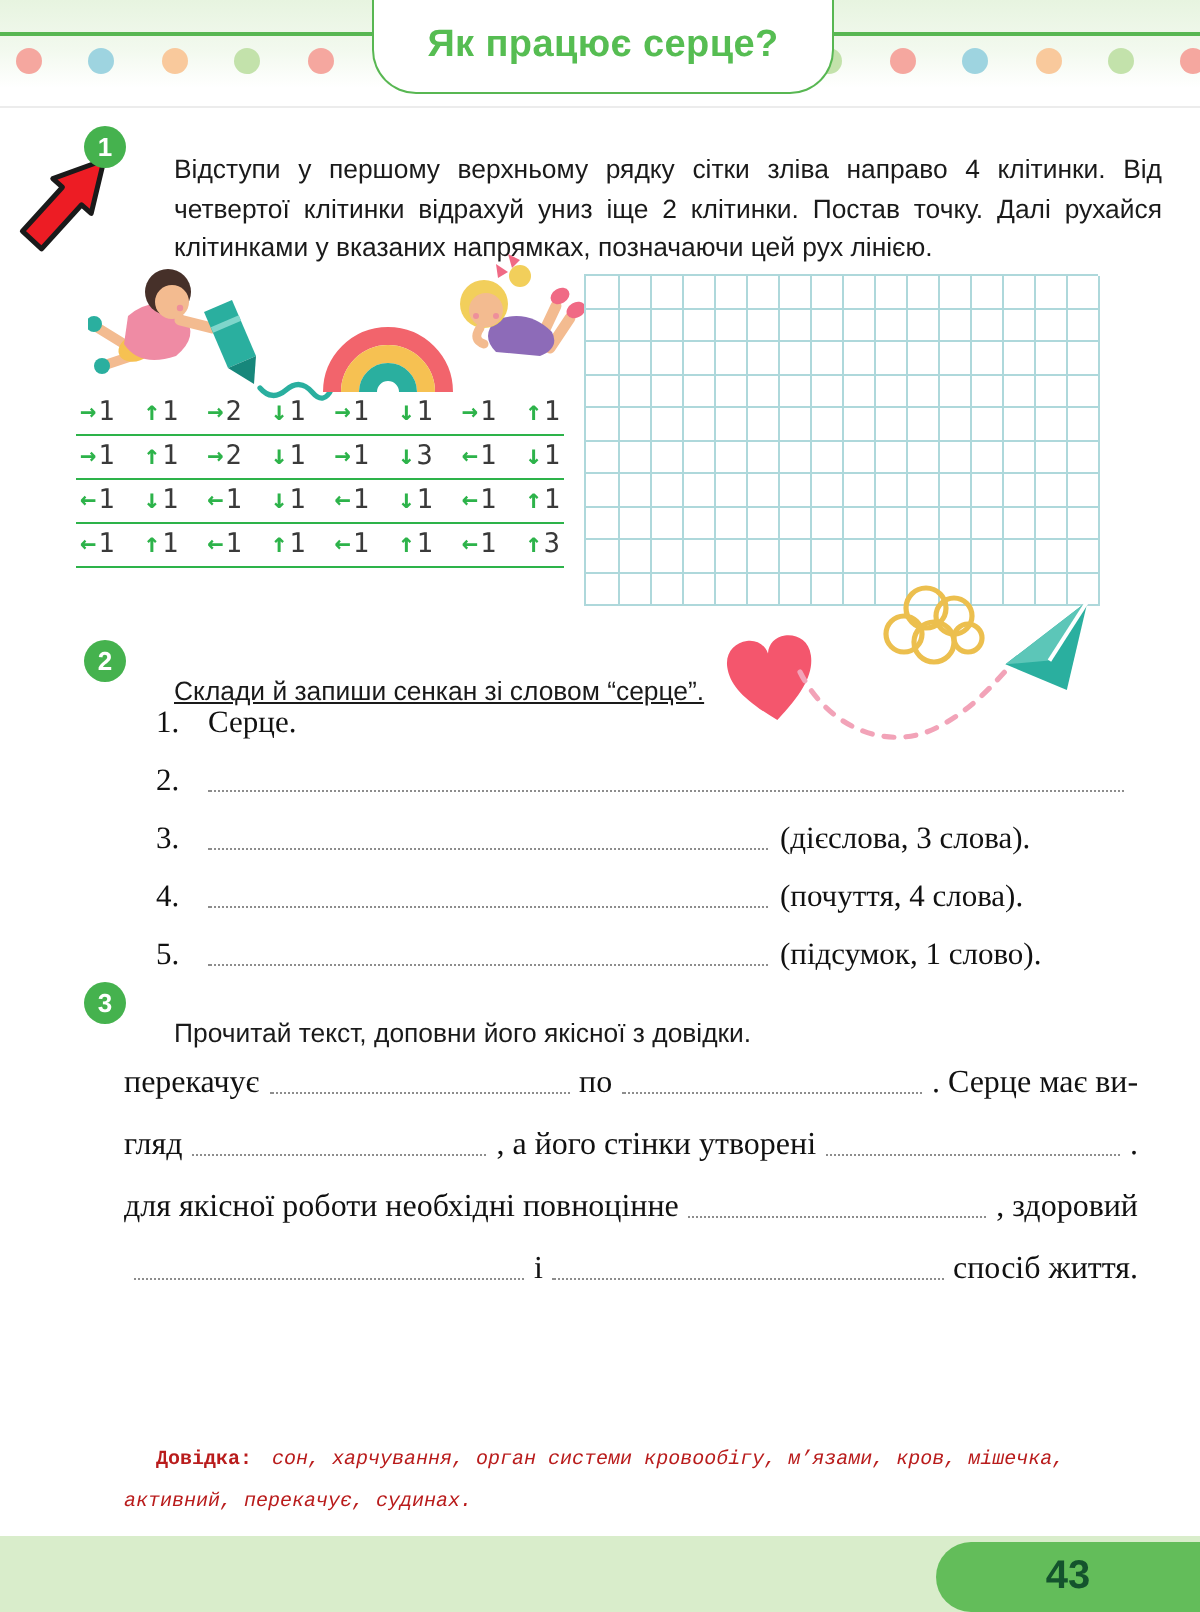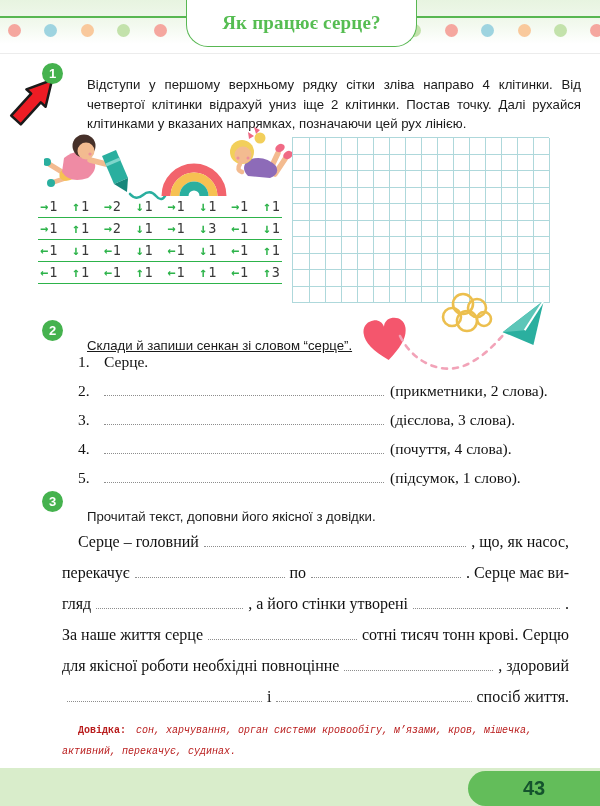--- a/index.html
+++ b/index.html
@@ -1,21 +1,21 @@
 <!DOCTYPE html>
 <html><head>
 <meta charset="utf-8">
 <style>
   html,body{margin:0;padding:0;background:#fff;}
   .page{position:relative;width:600px;height:806px;background:#fff;overflow:hidden;
         font-family:"Liberation Sans",sans-serif;color:#1a1a1a;}
 
   
   .header{position:absolute;top:0;left:0;width:600px;height:44px;
-          background:linear-gradient(180deg,#e7f4e0 0%,#f2f9ee 55%,#ffffff 100%);font-family:Liberation Serif, serif;}
+          background:linear-gradient(180deg,#e7f4e0 0%,#f2f9ee 55%,#ffffff 100%);}
   .header-line{position:absolute;top:16px;left:0;width:100%;height:1.5px;background:#58b752;}
   .dot{position:absolute;top:24px;width:13px;height:13px;border-radius:50%;}
   .title-box{position:absolute;left:186px;top:0;width:229px;height:46px;z-index:2;
              background:#fff;border:1.6px solid #58b752;border-top:none;
              border-radius:0 0 22px 22px;display:flex;align-items:center;justify-content:center;}
   .title-box .title{color:#56bd52;font-size:19px;font-weight:bold;letter-spacing:.2px;}
   .hairline{position:absolute;top:53px;left:0;width:600px;height:1px;background:#ececec;}
 
   
   .task-badge{position:absolute;width:21px;height:21px;border-radius:50%;background:#45b24e;
@@ -382,21 +382,20 @@
   </svg>
 
   <div class="senkan" id="senkan">
       <div class="senkan-line">
         <span class="senkan-num">1.</span>
         <span>Серце.</span>
       </div>
       <div class="senkan-line">
         <span class="senkan-num">2.</span>
         <span class="dotted-leader"></span>
-        <span class="senkan-hint">(прикметники, 2 слова).</span>
       </div>
       <div class="senkan-line">
         <span class="senkan-num">3.</span>
         <span class="dotted-leader"></span>
         <span class="senkan-hint">(дієслова, 3 слова).</span>
       </div>
       <div class="senkan-line">
         <span class="senkan-num">4.</span>
         <span class="dotted-leader"></span>
         <span class="senkan-hint">(почуття, 4 слова).</span>
@@ -405,24 +404,22 @@
         <span class="senkan-num">5.</span>
         <span class="dotted-leader"></span>
         <span class="senkan-hint">(підсумок, 1 слово).</span>
       </div>
     </div>
 
   <div class="task-badge badge3">3</div>
   <p class="instruction inst3">Прочитай текст, доповни його якісної з довідки.</p>
 
   <div class="paragraph" id="paragraph">
-      <div class="para-line indent"><span>Серце – головний</span><span class="blank"></span><span>, що, як насос,</span></div>
       <div class="para-line"><span>перекачує</span><span class="blank"></span><span>по</span><span class="blank"></span><span>. Серце має ви-</span></div>
       <div class="para-line"><span>гляд</span><span class="blank"></span><span>, а його стінки утворені</span><span class="blank"></span><span>.</span></div>
-      <div class="para-line"><span>За наше життя серце</span><span class="blank"></span><span>сотні тисяч тонн крові. Серцю</span></div>
       <div class="para-line"><span>для якісної роботи необхідні повноцінне</span><span class="blank"></span><span>, здоровий</span></div>
       <div class="para-line"><span class="blank"></span><span>і</span><span class="blank"></span><span>спосіб життя.</span></div>
     </div>
 
   <p class="dovidka">
     <span class="lbl">Довідка:</span>
     <span class="txt">сон, харчування, орган системи кровообігу, м’язами, кров, мішечка, активний, перекачує, судинах.</span>
   </p>
 
   <div class="footer-band"></div>

